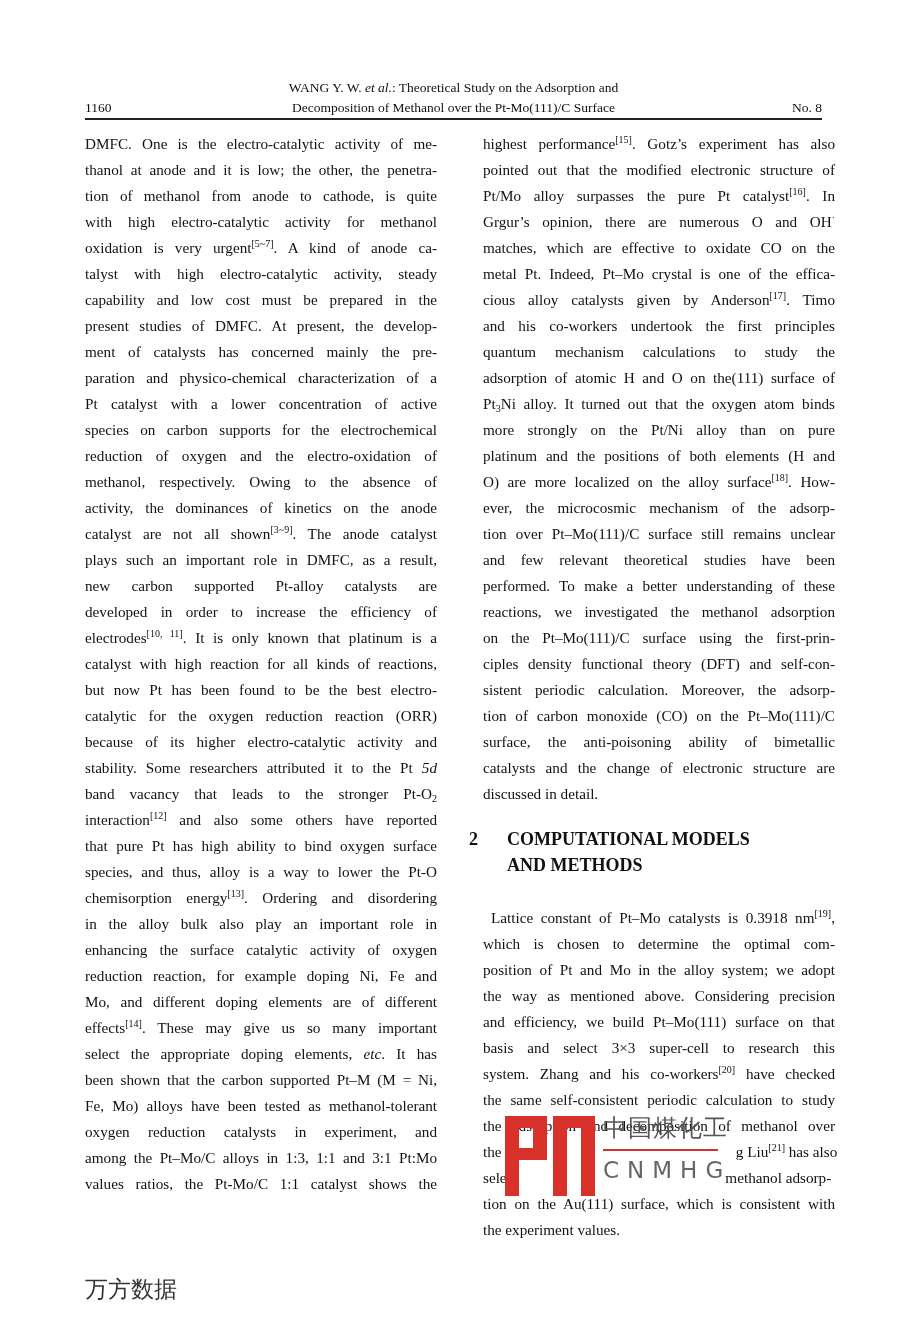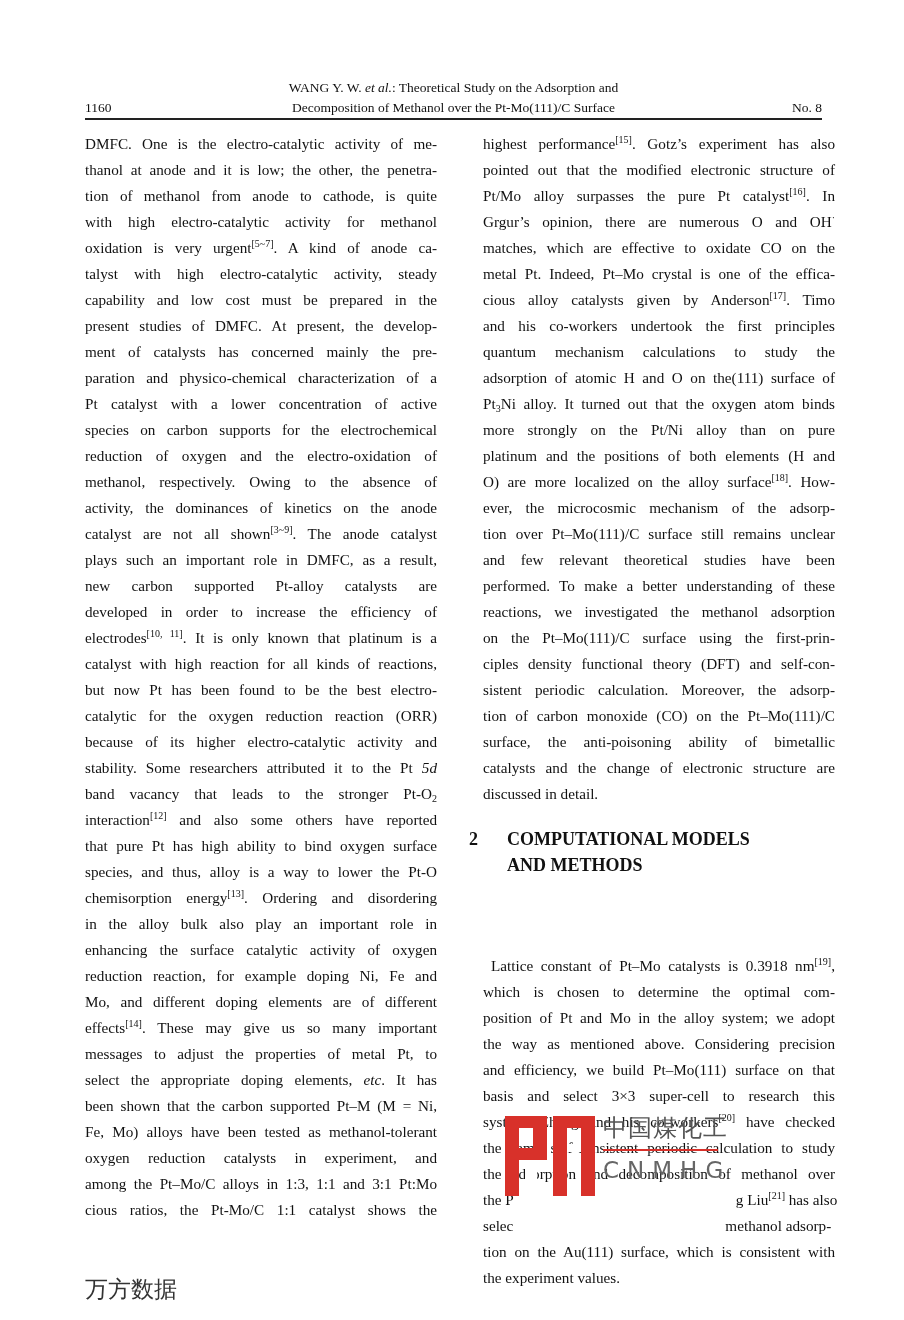--- a/index.html
+++ b/index.html
@@ -24,21 +24,21 @@
     .line.indent { padding-left: 8px; }
     sup { font-size: 10px; line-height: 0; vertical-align: 6px; }
     sub { font-size: 10px; line-height: 0; vertical-align: -3px; }
 
     .section-heading { position: absolute; left: 469px; top: 826px; width: 352px;
                        font-weight: bold; font-size: 18px; line-height: 26px; }
     .sh-num { position: absolute; left: 0; top: 0; }
     .sh-text { position: absolute; left: 30px; top: 0; margin-left: 8px; }
     .sh-text span { display: block; }
 
-    .col-right-2 { top: 905px; margin-top: 48px; }
+    .col-right-2 { top: 905px; }
 
     .watermark { position: absolute; left: 505px; top: 1113px; width: 225px; height: 84px; }
     .wm-logo { position: absolute; left: 0; top: 3px; width: 90px; height: 80px; }
     .wm-cn { position: absolute; left: 98px; top: 0px; font-family: "DejaVu Sans", sans-serif;
              font-size: 24px; color: #555; letter-spacing: 1px; line-height: 30px; white-space: nowrap; text-align: center; }
     .wm-bar { position: absolute; left: 98px; top: 36px; width: 115px; height: 2px; background: #d8312a; }
     .wm-en { position: absolute; left: 98px; top: 42px; font-family: "DejaVu Sans", sans-serif;
              font-size: 23px; color: #666; letter-spacing: 8px; line-height: 30px; white-space: nowrap; }
 
     .footer-mark { position: absolute; left: 85px; top: 1274px; font-family: "DejaVu Sans", sans-serif;
@@ -88,27 +88,26 @@
     <span class="line"><span>band vacancy that leads to the stronger Pt-O</span><sub>2</sub></span>
     <span class="line"><span>interaction</span><sup>[12]</sup><span> and also some others have reported</span></span>
     <span class="line">that pure Pt has high ability to bind oxygen surface</span>
     <span class="line">species, and thus, alloy is a way to lower the Pt-O</span>
     <span class="line"><span>chemisorption energy</span><sup>[13]</sup><span>. Ordering and disordering</span></span>
     <span class="line">in the alloy bulk also play an important role in</span>
     <span class="line">enhancing the surface catalytic activity of oxygen</span>
     <span class="line">reduction reaction, for example doping Ni, Fe and</span>
     <span class="line">Mo, and different doping elements are of different</span>
     <span class="line"><span>effects</span><sup>[14]</sup><span>. These may give us so many important</span></span>
-    <span class="line">messages to adjust the properties of metal Pt, to</span>
     <span class="line"><span>select the appropriate doping elements, </span><i>etc</i><span>. It has</span></span>
     <span class="line">been shown that the carbon supported Pt–M (M = Ni,</span>
     <span class="line">Fe, Mo) alloys have been tested as methanol-tolerant</span>
     <span class="line">oxygen reduction catalysts in experiment, and</span>
     <span class="line">among the Pt–Mo/C alloys in 1:3, 1:1 and 3:1 Pt:Mo</span>
-    <span class="line">cious ratios, the Pt-Mo/C 1:1 catalyst shows the</span>
+    <span class="line">values ratios, the Pt-Mo/C 1:1 catalyst shows the</span>
   </div>
 
   <div class="col col-right">
     <span class="line"><span>highest performance</span><sup>[15]</sup><span>. Gotz’s experiment has also</span></span>
     <span class="line">pointed out that the modified electronic structure of</span>
     <span class="line"><span>Pt/Mo alloy surpasses the pure Pt catalyst</span><sup>[16]</sup><span>. In</span></span>
     <span class="line"><span>Grgur’s opinion, there are numerous O and OH</span><sup>·</sup></span>
     <span class="line">matches, which are effective to oxidate CO on the</span>
     <span class="line">metal Pt. Indeed, Pt–Mo crystal is one of the effica-</span>
     <span class="line"><span>cious alloy catalysts given by Anderson</span><sup>[17]</sup><span>. Timo</span></span>

